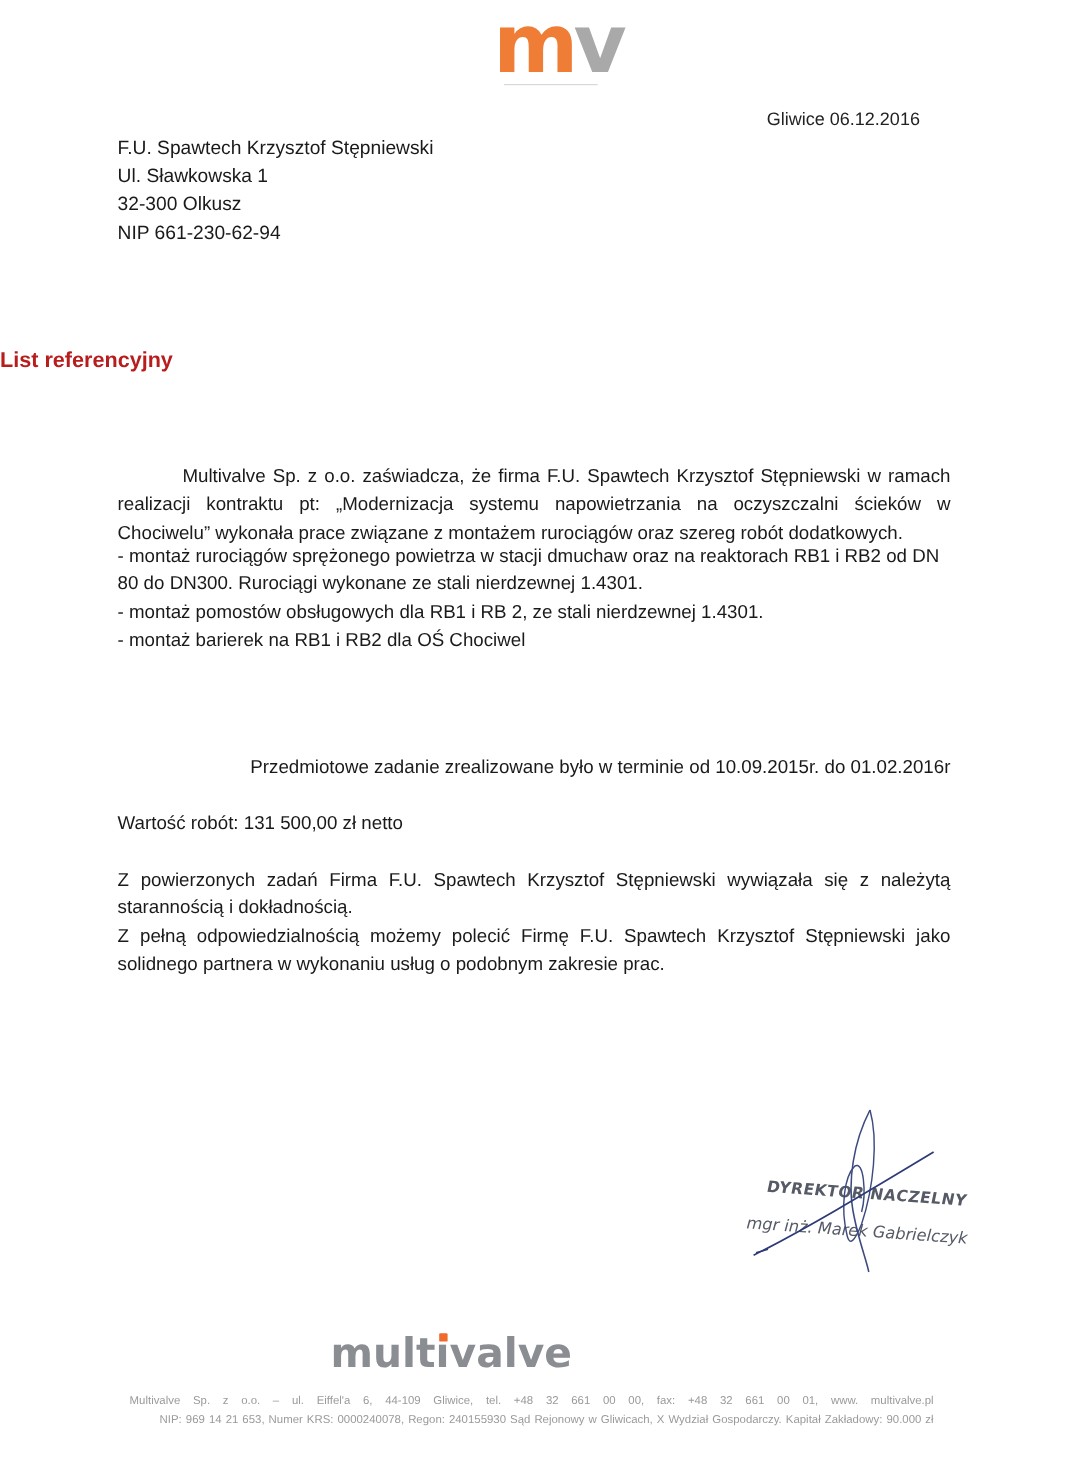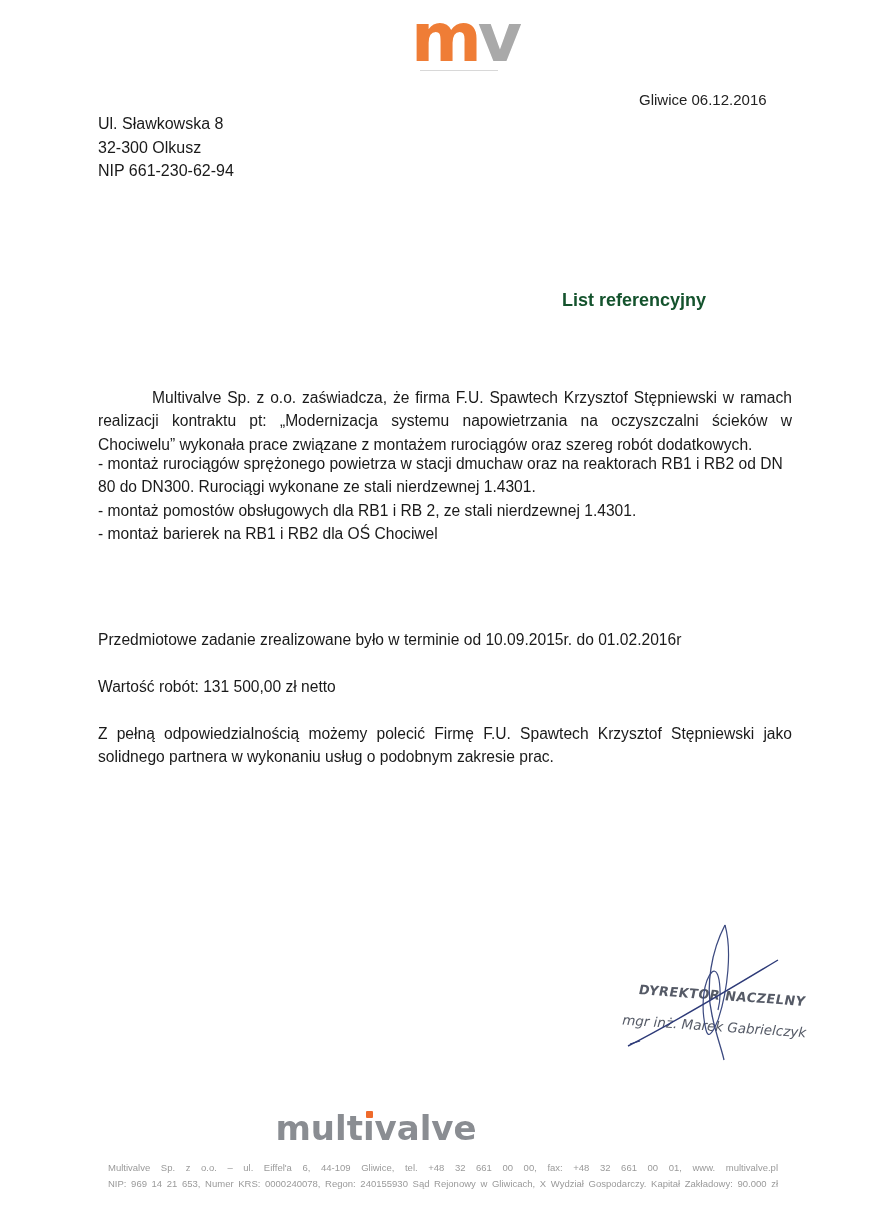--- a/index.html
+++ b/index.html
@@ -18,30 +18,30 @@
     position: absolute; left: 420px; top: 70px; width: 78px; height: 1px; background: #d8d8d8;
   }
   .date {
     position: absolute; left: 639px; top: 91px; font-size: 15px; color: #222;
   }
   .address {
     position: absolute; left: 98px; top: 112px; font-size: 16px; line-height: 23.5px; color: #1a1a1a;
   }
   .address div { white-space: nowrap; }
   .title {
-    position: absolute; left: 0; width: 706px; top: 290px; text-align: right;
-    font-size: 18px; font-weight: bold; color: #14532d;
+    position: absolute; left: 0; width: 706px; top: 290px; text-align: left;
+    font-size: 18px; font-weight: bold; color: #b91c1c;
   }
   .body-text {
     position: absolute; left: 98px; width: 694px; font-size: 15.6px; line-height: 23.3px; color: #1a1a1a;
   }
   .justify { text-align: justify; text-align-last: left; }
   .p1 { top: 340px; text-indent: 54px; margin-top: 46px; }
   .scope { top: 452px; }
-  .period { top: 628px; }
+  .period { top: 628px; text-align: right; }
   .value { top: 675px; }
   .closing { top: 722px; }
   .closing p, .scope p { margin: 0; }
   .sig {
     position: absolute; left: 600px; top: 910px; width: 210px; height: 160px;
   }
   .sig .role {
     position: absolute; left: 38px; top: 78px; font-family: "DejaVu Sans", sans-serif;
     font-weight: bold; font-size: 13px; color: #555a66; transform: skewX(-8deg) rotate(4deg);
     letter-spacing: 0.5px;
@@ -58,53 +58,55 @@
   }
   .footer-logo .i-wrap { position: relative; display: inline-block; }
   .footer-logo .dot {
     position: absolute; left: 50%; top: 3px; width: 7px; height: 7px; margin-left: -3px;
     background: #ef6a2b; border-radius: 1px;
   }
   .footer-lines {
     position: absolute; left: 108px; width: 670px; top: 1160px; font-size: 9.5px; line-height: 16px; color: #9a9a9a;
   }
   .footer-lines div { text-align: justify; text-align-last: justify; white-space: nowrap; overflow: hidden; }
-  .footer-lines div.last { text-align-last: justify; }
+  .footer-lines div.last { text-align-last: justify; margin-left: 25px; }
 </style>
 </head>
 <body>
 
 <div class="logo-top">
   <span class="m">m</span><span class="v">v</span>
 </div>
 <div class="logo-underline"></div>
 
 <div class="date">Gliwice 06.12.2016</div>
 
 <div class="address">
-  <div>Ul. Sławkowska 8</div>
+  <div>F.U. Spawtech Krzysztof Stępniewski</div>
+  <div>Ul. Sławkowska 1</div>
   <div>32-300 Olkusz</div>
   <div>NIP 661-230-62-94</div>
 </div>
 
 <div class="title">List referencyjny</div>
 
 <div class="body-text justify p1">Multivalve Sp. z o.o. zaświadcza, że firma F.U. Spawtech Krzysztof Stępniewski w ramach realizacji kontraktu pt: „Modernizacja systemu napowietrzania na oczyszczalni ścieków w Chociwelu” wykonała prace związane z montażem rurociągów oraz szereg robót dodatkowych.</div>
 
 <div class="body-text scope">
   <p>- montaż rurociągów sprężonego powietrza w stacji dmuchaw oraz na reaktorach RB1 i RB2 od DN 80 do DN300. Rurociągi wykonane ze stali nierdzewnej 1.4301.</p>
   <p>- montaż pomostów obsługowych dla RB1 i RB 2, ze stali nierdzewnej 1.4301.</p>
   <p>- montaż barierek na RB1 i RB2 dla OŚ Chociwel</p>
 </div>
 
 <div class="body-text period">Przedmiotowe zadanie zrealizowane było w terminie od 10.09.2015r. do 01.02.2016r</div>
 
 <div class="body-text value">Wartość robót: 131 500,00 zł netto</div>
 
 <div class="body-text justify closing">
+  <p>Z powierzonych zadań Firma F.U. Spawtech Krzysztof Stępniewski wywiązała się z należytą starannością i dokładnością.</p>
   <p>Z pełną odpowiedzialnością możemy polecić Firmę F.U. Spawtech Krzysztof Stępniewski jako solidnego partnera w wykonaniu usług o podobnym zakresie prac.</p>
 </div>
 
 <div class="sig">
   <div class="role">DYREKTOR NACZELNY</div>
   <div class="name">mgr inż. Marek Gabrielczyk</div>
   <svg width="210" height="160" viewBox="0 0 210 160">
     <path d="M125 15 C 112 40, 105 75, 112 105 C 116 125, 122 140, 124 150" fill="none" stroke="#3c4a80" stroke-width="1.3"></path>
     <path d="M125 15 C 132 40, 128 80, 118 110 C 112 125, 108 128, 106 120 C 100 95, 104 70, 112 62 C 120 56, 122 85, 118 100" fill="none" stroke="#3c4a80" stroke-width="1.2"></path>
     <path d="M28 136 C 70 115, 120 85, 178 50" fill="none" stroke="#2d3a78" stroke-width="1.4"></path>

